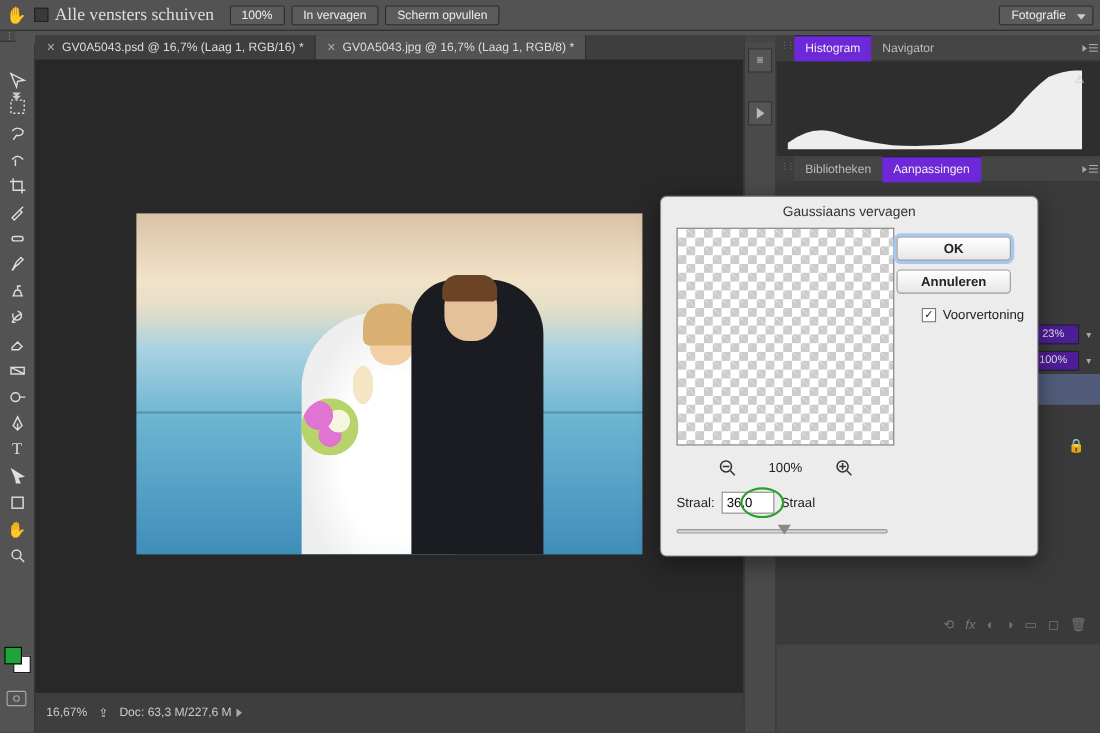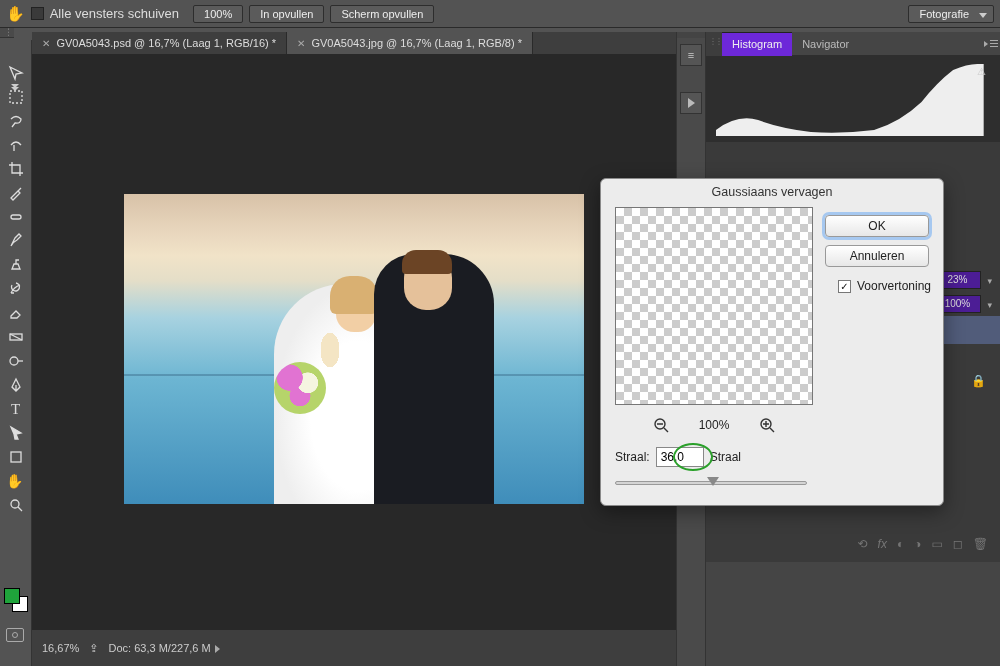--- a/index.html
+++ b/index.html
@@ -2,21 +2,21 @@
 <html><head>
 <meta charset="utf-8">
 <style>
   * { box-sizing: border-box; margin: 0; padding: 0; font-family: "Lucida Grande", Arial, sans-serif; }
   body { width: 1000px; height: 666px; background: #535353; overflow: hidden; position: relative; }
 
   
   .topbar { height: 28px; background: #535353; border-bottom: 1px solid #2a2a2a; display: flex; align-items: center; padding: 0 6px; gap: 6px; }
   .hand { color: #ddd; font-size: 15px; }
   .cb { width: 13px; height: 13px; background: #3a3a3a; border: 1px solid #222; }
-  .toplabel { color: #ddd; font-size: 13px; margin-right: 8px; }
+  .toplabel { color: #ddd; font-size: 16px; margin-right: 8px; font-family: Liberation Serif, serif; }
   .topbtn { background: #5b5b5b; border: 1px solid #2d2d2d; color: #eee; font-size: 11px; padding: 2px 10px; border-radius: 2px; }
   .topdd { margin-left: auto; background: #5b5b5b; border: 1px solid #2d2d2d; color: #eee; font-size: 11px; padding: 2px 24px 2px 10px; border-radius: 2px; position: relative; }
   .topdd::after { content: ""; position: absolute; right: 6px; top: 7px; border-left: 4px solid transparent; border-right: 4px solid transparent; border-top: 5px solid #ccc; }
 
   
   .leftgrip { position: absolute; left: 0; top: 28px; width: 14px; height: 10px; background: #4a4a4a; border-bottom: 1px solid #333; }
   .leftgrip::before { content: "⋮"; color: #888; font-size: 9px; position: absolute; left: 4px; top: -1px; }
 
   
   .tools { position: absolute; left: 0; top: 40px; width: 32px; bottom: 0; background: #535353; border-right: 1px solid #333; padding-top: 20px; }
@@ -92,42 +92,42 @@
   .preview { position: absolute; left: 14px; top: 28px; width: 198px; height: 198px; border: 1px solid #777; background-color:#fff;
     background-image:
       linear-gradient(45deg,#ccc 25%,transparent 25%,transparent 75%,#ccc 75%),
       linear-gradient(45deg,#ccc 25%,transparent 25%,transparent 75%,#ccc 75%);
     background-size: 16px 16px; background-position: 0 0, 8px 8px; }
   .zoomrow { position:absolute; left:14px; top:236px; width:198px; display:flex; align-items:center; justify-content:center; gap:28px;}
   .zbtn { width:20px; height:20px; display:flex; align-items:center; justify-content:center;}
   .zbtn svg{width:16px;height:16px;stroke:#333;fill:none;stroke-width:1.4;}
   .zlabel { font-size:12px; color:#222;}
 
-  .dlgbtn { position:absolute; right:14px; width:104px; height:22px; background: linear-gradient(#fff,#e7e7e7); border:1px solid #999; border-radius:4px; font-size:12px; color:#222; display:flex;align-items:center;justify-content:center; box-shadow: 0 1px 0 #fff inset;}
+  .dlgbtn { position:absolute; right:24px; width:104px; height:22px; background: linear-gradient(#fff,#e7e7e7); border:1px solid #999; border-radius:4px; font-size:12px; color:#222; display:flex;align-items:center;justify-content:center; box-shadow: 0 1px 0 #fff inset; font-weight: bold;}
   .dlgbtn.ok { top: 36px; box-shadow: 0 0 0 3px #a6c8f0;}
   .dlgbtn.cancel { top: 66px; text-align: right;}
   .dlgchk { position:absolute; right: 12px; top: 100px; display:flex; align-items:center; gap:6px; font-size:12px; color:#222;}
   .dlgchk .box { width:13px;height:13px;border:1px solid #777;background:#fff;display:flex;align-items:center;justify-content:center;font-size:10px;color:#111;}
 
   .radiusrow { position:absolute; left:14px; top:268px; width:316px; display:flex; align-items:center; gap:6px; font-size:12px; color:#222;}
   .radiusrow input { width:48px; height:20px; border:1px solid #888; background:#fff; padding:0 4px; font-size:12px; text-align:left;}
   .circle { border:2px solid #2aa02a; border-radius:50%; position:absolute; width:40px; height:28px; left:58px; top:-4px; pointer-events:none;}
   .slider { position:absolute; left:14px; top:296px; width:192px; height:16px;}
   .slider .track { height:4px; background:#d4d4d4; border:1px solid #999; border-radius:2px; margin-top:6px;}
   .slider .thumb { position:absolute; top:2px; left:92px; width:0;height:0;border-left:6px solid transparent;border-right:6px solid transparent;border-top:9px solid #888;}
 </style>
 </head>
 <body>
 
 <div class="topbar">
   <span class="hand">✋</span>
   <div class="cb"></div>
   <span class="toplabel">Alle vensters schuiven</span>
   <button class="topbtn">100%</button>
-  <button class="topbtn">In opvullen</button>
+  <button class="topbtn">In vervagen</button>
   <button class="topbtn">Scherm opvullen</button>
   <div class="topdd">Fotografie</div>
 </div>
 
 <div class="leftgrip"></div>
 
 <div class="tools">
   <div class="expand"></div>
   <div class="tool">
       <svg viewBox="0 0 16 16">
@@ -273,20 +273,26 @@
     <div class="ptab">Navigator</div>
     <div class="pmenu"></div>
   </div>
   <div class="histo">
     <span class="warn">⚠</span>
     <svg viewBox="0 0 260 74" preserveAspectRatio="none">
       <path d="M0 74 L0 68 Q20 52 40 58 Q60 66 90 70 Q120 72 150 68 Q175 60 195 40 Q210 20 225 8 Q238 2 248 2 L254 2 L254 74 Z" fill="#eeeeee"></path>
     </svg>
   </div>
 
+  <div class="panelhdr">
+    <div class="phandle"></div>
+    <div class="ptab">Bibliotheken</div>
+    <div class="ptab active">Aanpassingen</div>
+    <div class="pmenu"></div>
+  </div>
   <div class="panelbody" style="min-height:420px;">
     <div style="height:120px"></div>
     <div class="row" style="justify-content:flex-end;">
       <span class="num">23%</span>
       <span class="chev2"></span>
     </div>
     <div class="row" style="justify-content:flex-end;">
       <span class="num">100%</span>
       <span class="chev2"></span>
     </div>

